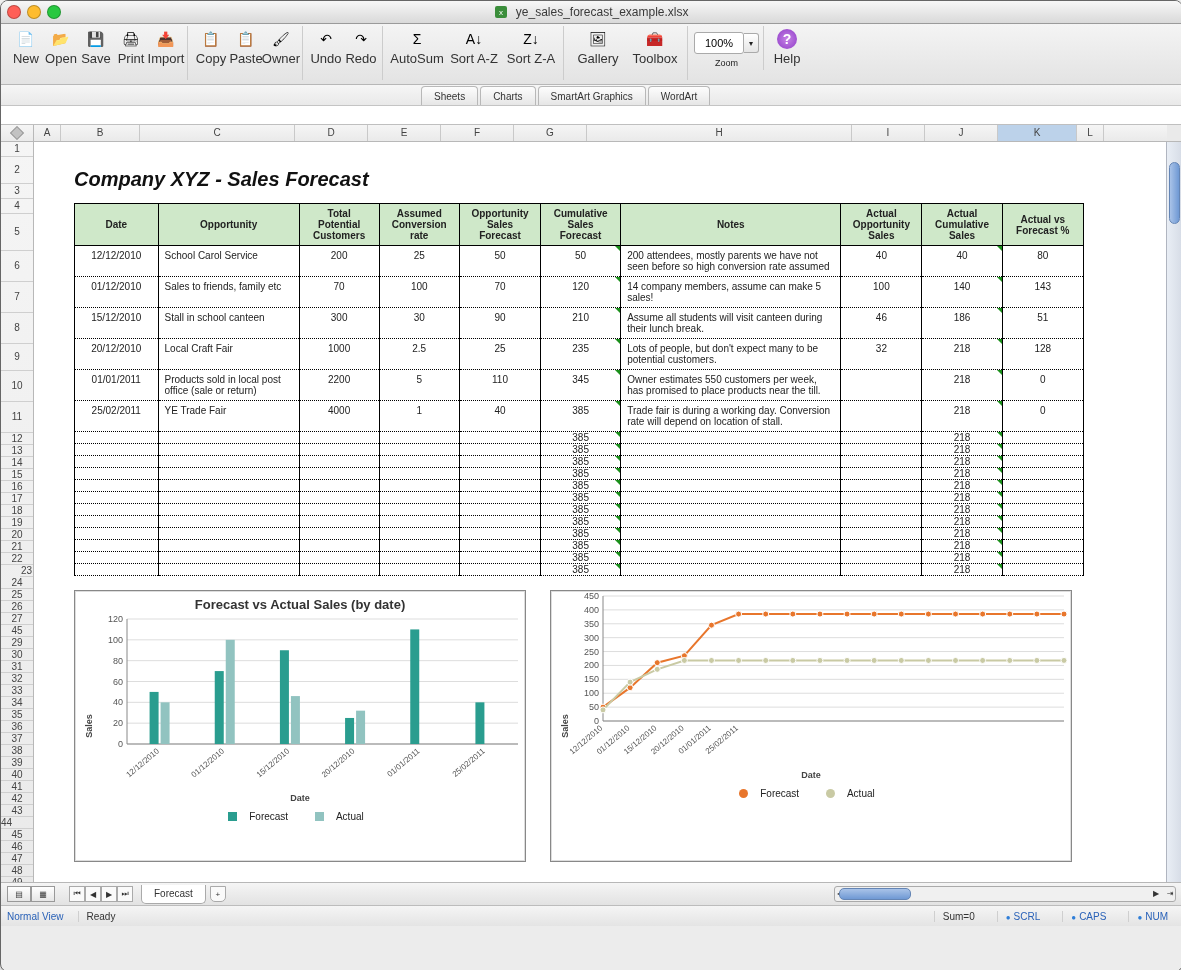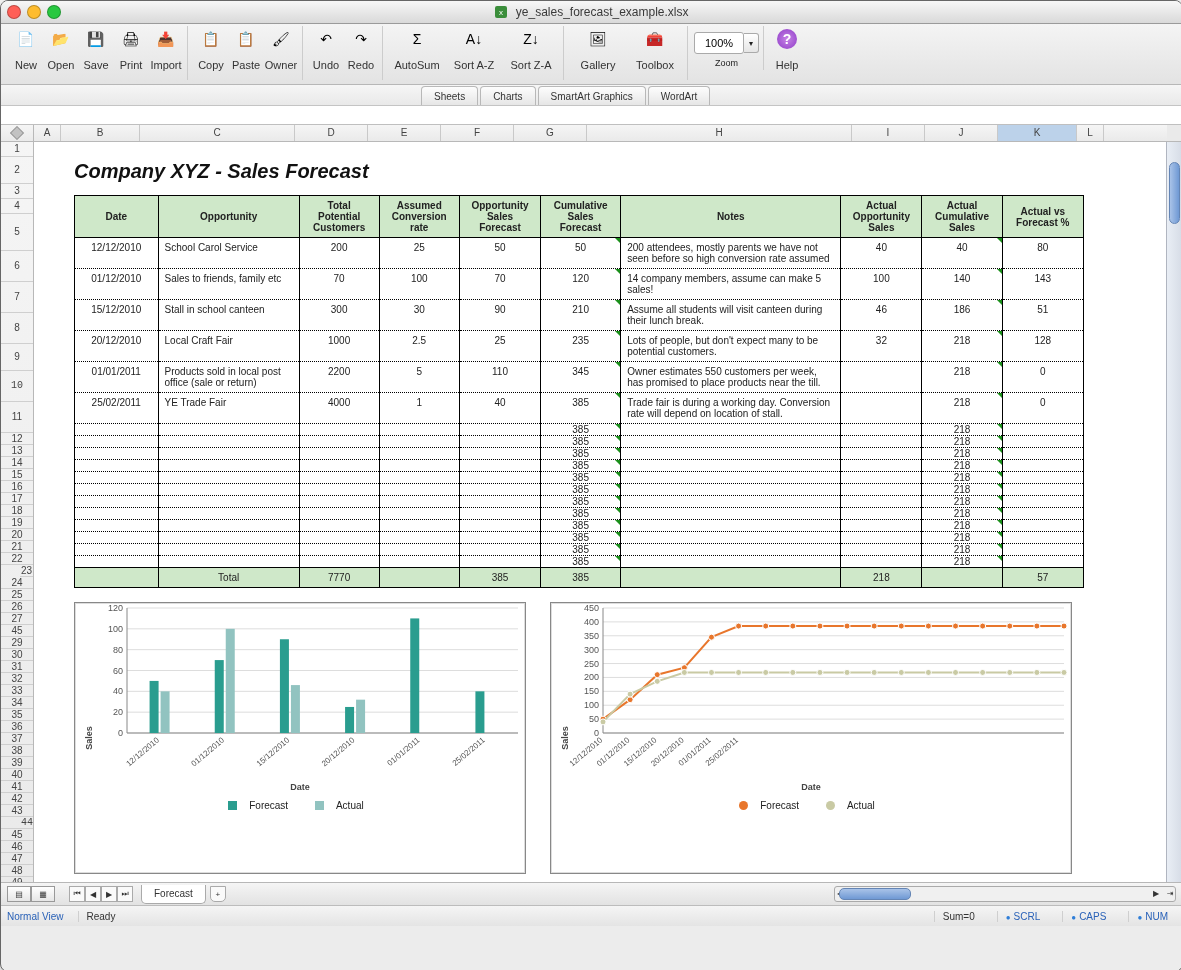--- a/index.html
+++ b/index.html
@@ -11,42 +11,42 @@
   .tl.red{background:#ff5f57}.tl.yel{background:#febc2e}.tl.grn{background:#28c840}
   .titlebar .title{position:absolute;left:0;right:0;text-align:center;font-size:12px;color:#3a3a3a;pointer-events:none}
   .titlebar svg{vertical-align:middle;margin-right:4px}
   
   .toolbar{height:56px;background:linear-gradient(#f4f4f4,#e3e3e3);border-bottom:1px solid #b7b7b7;display:flex;align-items:flex-start;padding:2px 4px;gap:2px}
   .tb-group{display:flex;gap:1px;padding:2px 4px;border-right:1px solid #ccc}
   .tb-group:last-child{border-right:none}
   .tb-btn{display:flex;flex-direction:column;align-items:center;justify-content:flex-start;width:34px;height:50px;border:none;background:transparent;cursor:pointer;border-radius:3px;padding:1px 0 0 0}
   .tb-btn.wide{width:56px}
   .tb-btn .ic{width:20px;height:20px;display:flex;align-items:center;justify-content:center;font-size:14px}
-  .tb-btn .lb{font-size:11px;color:#333;margin-top:10px;white-space:nowrap}
+  .tb-btn .lb{font-size:13px;color:#333;margin-top:2px;white-space:nowrap}
   .zoom-box{display:flex;align-items:center;margin-top:4px}
   .zoom-input{width:44px;height:18px;font-size:11px;border:1px solid #aaa;border-radius:3px;text-align:center;background:#fff}
   .zoom-dd{width:14px;height:18px;border:1px solid #aaa;border-left:none;background:linear-gradient(#fff,#e5e5e5);border-radius:0 3px 3px 0;font-size:8px;display:flex;align-items:center;justify-content:center}
   
   .subtabs{height:20px;background:linear-gradient(#f6f6f6,#e9e9e9);border-bottom:1px solid #c4c4c4;display:flex;align-items:flex-end;padding-left:420px;gap:0}
   .subtab{height:18px;padding:0 12px;font-size:10px;color:#333;border:1px solid #b8b8b8;border-bottom:none;border-radius:4px 4px 0 0;background:linear-gradient(#fdfdfd,#e6e6e6);margin-right:2px;cursor:pointer;display:flex;align-items:center}
   
   .fmbar{height:18px;background:#fff;border-bottom:1px solid #bfbfbf}
   
   .sheet-wrap{position:relative;background:#fff;height:740px;overflow:hidden;display:flex}
   .rowhdrs{width:32px;background:linear-gradient(#f5f5f5,#eaeaea);border-right:1px solid #b8b8b8;font-size:10px;color:#444;position:relative}
   .colhdrs{height:16px;background:linear-gradient(#f5f5f5,#eaeaea);border-bottom:1px solid #b8b8b8;display:flex}
   .ch{border-right:1px solid #c9c9c9;text-align:center;font-size:10px;color:#444;line-height:16px}
   .corner{width:32px;height:16px;border-right:1px solid #b8b8b8;border-bottom:1px solid #b8b8b8;background:linear-gradient(#f5f5f5,#eaeaea);display:flex;align-items:center;justify-content:center}
   .corner .diamond{width:8px;height:8px;transform:rotate(45deg);background:#c2c2c2;border:1px solid #999}
   .sheet-main{flex:1;position:relative;overflow:hidden}
   
   .vscroll{width:15px;background:linear-gradient(90deg,#e9eef5,#d6dce6);border-left:1px solid #b0b5c0}
   .vscroll .thumb{margin:20px 2px;height:60px;border-radius:7px;background:linear-gradient(90deg,#a9c3e8,#6f99d4);border:1px solid #6485b5}
   
-  .content{position:absolute;left:0;top:0;right:0;padding:8px 0 0 40px}
+  .content{position:absolute;left:0;top:0;right:0;padding:16px 0 0 40px}
   h1.title-text{font-family:Verdana,Arial,sans-serif;font-size:20px;font-weight:700;font-style:italic;color:#111;margin:10px 0 12px 0}
   table.data{border-collapse:collapse;font-size:10px;width:1010px}
   table.data th{background:#cfe8c9;border:1px solid #000;padding:4px 6px;font-weight:700;text-align:center;vertical-align:middle}
   table.data td{border-left:1px solid #000;border-right:1px solid #000;border-bottom:1px dotted #000;padding:4px 6px;text-align:center;vertical-align:top;background:#fff}
   table.data td.l{text-align:left}
   table.data tr.total td{background:#cfe8c9;border-top:1px solid #000;border-bottom:1px solid #000;font-weight:400}
   .tri{position:relative}
   .tri::after{content:"";position:absolute;top:0;right:0;border-top:5px solid #1a8f1a;border-left:5px solid transparent}
   
   .charts{display:flex;gap:24px;margin-top:14px}
@@ -218,21 +218,21 @@
     <div class="rowhdrs" id="rowhdrs">
         <div style="height: 14px; border-bottom: 1px solid rgb(207, 207, 207); text-align: center; line-height: 14px;">1</div>
         <div style="height: 26px; border-bottom: 1px solid rgb(207, 207, 207); text-align: center; line-height: 26px;">2</div>
         <div style="height: 14px; border-bottom: 1px solid rgb(207, 207, 207); text-align: center; line-height: 14px;">3</div>
         <div style="height: 14px; border-bottom: 1px solid rgb(207, 207, 207); text-align: center; line-height: 14px;">4</div>
         <div style="height: 36px; border-bottom: 1px solid rgb(207, 207, 207); text-align: center; line-height: 36px;">5</div>
         <div style="height: 30px; border-bottom: 1px solid rgb(207, 207, 207); text-align: center; line-height: 30px;">6</div>
         <div style="height: 30px; border-bottom: 1px solid rgb(207, 207, 207); text-align: center; line-height: 30px;">7</div>
         <div style="height: 30px; border-bottom: 1px solid rgb(207, 207, 207); text-align: center; line-height: 30px;">8</div>
         <div style="height: 26px; border-bottom: 1px solid rgb(207, 207, 207); text-align: center; line-height: 26px;">9</div>
-        <div style="height: 30px; border-bottom: 1px solid rgb(207, 207, 207); text-align: center; line-height: 30px; font-family: Liberation Mono, monospace;">10</div>
+        <div style="height: 30px; border-bottom: 1px solid rgb(207, 207, 207); text-align: center; line-height: 30px;">10</div>
         <div style="height: 30px; border-bottom: 1px solid rgb(207, 207, 207); text-align: center; line-height: 30px;">11</div>
         <div style="height: 11px; border-bottom: 1px solid rgb(207, 207, 207); text-align: center; line-height: 11px;">12</div>
         <div style="height: 11px; border-bottom: 1px solid rgb(207, 207, 207); text-align: center; line-height: 11px;">13</div>
         <div style="height: 11px; border-bottom: 1px solid rgb(207, 207, 207); text-align: center; line-height: 11px;">14</div>
         <div style="height: 11px; border-bottom: 1px solid rgb(207, 207, 207); text-align: center; line-height: 11px;">15</div>
         <div style="height: 11px; border-bottom: 1px solid rgb(207, 207, 207); text-align: center; line-height: 11px;">16</div>
         <div style="height: 11px; border-bottom: 1px solid rgb(207, 207, 207); text-align: center; line-height: 11px;">17</div>
         <div style="height: 11px; border-bottom: 1px solid rgb(207, 207, 207); text-align: center; line-height: 11px;">18</div>
         <div style="height: 11px; border-bottom: 1px solid rgb(207, 207, 207); text-align: center; line-height: 11px;">19</div>
         <div style="height: 11px; border-bottom: 1px solid rgb(207, 207, 207); text-align: center; line-height: 11px;">20</div>
@@ -252,21 +252,21 @@
         <div style="height: 11px; border-bottom: 1px solid rgb(207, 207, 207); text-align: center; line-height: 11px;">34</div>
         <div style="height: 11px; border-bottom: 1px solid rgb(207, 207, 207); text-align: center; line-height: 11px;">35</div>
         <div style="height: 11px; border-bottom: 1px solid rgb(207, 207, 207); text-align: center; line-height: 11px;">36</div>
         <div style="height: 11px; border-bottom: 1px solid rgb(207, 207, 207); text-align: center; line-height: 11px;">37</div>
         <div style="height: 11px; border-bottom: 1px solid rgb(207, 207, 207); text-align: center; line-height: 11px;">38</div>
         <div style="height: 11px; border-bottom: 1px solid rgb(207, 207, 207); text-align: center; line-height: 11px;">39</div>
         <div style="height: 11px; border-bottom: 1px solid rgb(207, 207, 207); text-align: center; line-height: 11px;">40</div>
         <div style="height: 11px; border-bottom: 1px solid rgb(207, 207, 207); text-align: center; line-height: 11px;">41</div>
         <div style="height: 11px; border-bottom: 1px solid rgb(207, 207, 207); text-align: center; line-height: 11px;">42</div>
         <div style="height: 11px; border-bottom: 1px solid rgb(207, 207, 207); text-align: center; line-height: 11px;">43</div>
-        <div style="height: 11px; border-bottom: 1px solid rgb(207, 207, 207); text-align: right; line-height: 11px; font-family: Liberation Mono, monospace;">44</div>
+        <div style="height: 11px; border-bottom: 1px solid rgb(207, 207, 207); text-align: left; line-height: 11px;">44</div>
         <div style="height: 11px; border-bottom: 1px solid rgb(207, 207, 207); text-align: center; line-height: 11px;">45</div>
         <div style="height: 11px; border-bottom: 1px solid rgb(207, 207, 207); text-align: center; line-height: 11px;">46</div>
         <div style="height: 11px; border-bottom: 1px solid rgb(207, 207, 207); text-align: center; line-height: 11px;">47</div>
         <div style="height: 11px; border-bottom: 1px solid rgb(207, 207, 207); text-align: center; line-height: 11px;">48</div>
         <div style="height: 11px; border-bottom: 1px solid rgb(207, 207, 207); text-align: center; line-height: 11px;">49</div>
       </div>
     <div class="sheet-main">
       <div class="content">
         <h1 class="title-text">Company XYZ - Sales Forecast</h1>
 
@@ -495,37 +495,26 @@
                 <td style="height: 11px; padding: 0px;"></td>
                 <td style="height: 11px; padding: 0px;"></td>
                 <td style="height: 11px; padding: 0px;"></td>
                 <td style="height: 11px; padding: 0px;"></td>
                 <td class="tri" style="height: 11px; padding: 0px;">385</td>
                 <td style="height: 11px; padding: 0px;"></td>
                 <td style="height: 11px; padding: 0px;"></td>
                 <td class="tri" style="height: 11px; padding: 0px;">218</td>
                 <td style="height: 11px; padding: 0px;"></td>
               </tr>
-              <tr class="total">
-                <td></td>
-                <td style="text-align: center;">Total</td>
-                <td>7770</td>
-                <td></td>
-                <td>385</td>
-                <td>385</td>
-                <td></td>
-                <td>218</td>
-                <td></td>
-                <td>57</td>
-              </tr>
             </tbody>
         </table>
 
         <div class="charts">
           <div class="chart" style="width:450px;height:270px">
+            <div class="ctitle">Forecast vs Actual Sales (by date)</div>
             <div class="ylabel">Sales</div>
             <svg id="barchart" width="430" height="175" style="margin-left:18px">
                 <line x1="34" y1="130" x2="425" y2="130" stroke="#ddd" stroke-width="1"></line>
                 <text x="30" y="133" text-anchor="end" font-size="9" fill="#555">0</text>
                 <line x1="34" y1="109.16666666666667" x2="425" y2="109.16666666666667" stroke="#ddd" stroke-width="1"></line>
                 <text x="30" y="112.16666666666667" text-anchor="end" font-size="9" fill="#555">20</text>
                 <line x1="34" y1="88.33333333333334" x2="425" y2="88.33333333333334" stroke="#ddd" stroke-width="1"></line>
                 <text x="30" y="91.33333333333334" text-anchor="end" font-size="9" fill="#555">40</text>
                 <line x1="34" y1="67.5" x2="425" y2="67.5" stroke="#ddd" stroke-width="1"></line>
                 <text x="30" y="70.5" text-anchor="end" font-size="9" fill="#555">60</text>

